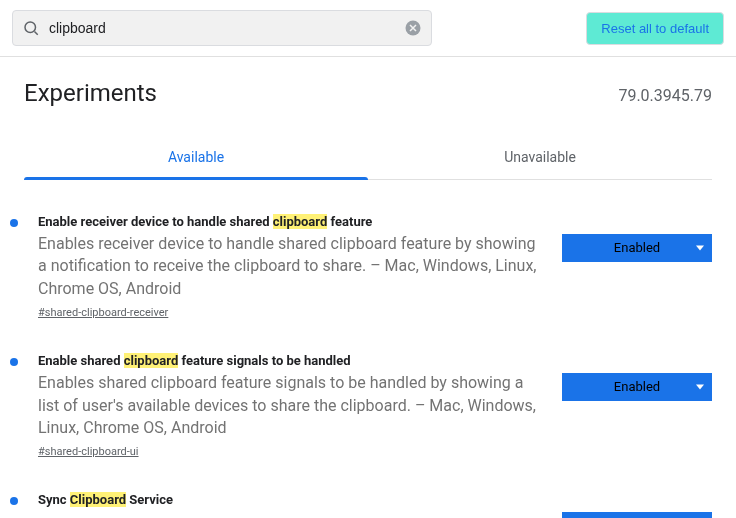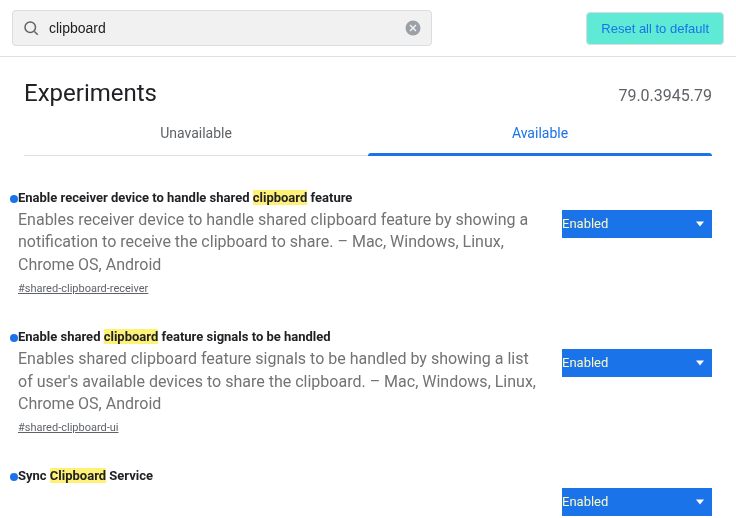--- a/index.html
+++ b/index.html
@@ -58,21 +58,21 @@
     border-radius: 4px;
     cursor: pointer;
   }
   .content {
     padding: 22px 24px 20px 24px;
   }
   .header-row {
     display: flex;
     align-items: baseline;
     justify-content: space-between;
-    margin-bottom: 4px;
+    margin-bottom: 28px;
   }
   .page-title {
     font-size: 24px;
     font-weight: 400;
     color: #202124;
   }
   .version {
     font-size: 16px;
     color: #5f6368;
   }
@@ -99,20 +99,21 @@
     height: 3px;
     background: #1a73e8;
     border-radius: 3px 3px 0 0;
   }
   .flags-list {
     padding-top: 20px;
   }
   .flag-row {
     display: flex;
     padding: 14px 0 20px 0;
+    gap: 20px;
     align-items: flex-start;
   }
   .flag-dot {
     width: 8px; height: 8px;
     border-radius: 50%;
     background: #1a73e8;
     margin-top: 5px;
     margin-left: -14px;
     flex-shrink: 0;
   }
@@ -142,24 +143,24 @@
   .flag-select {
     flex-shrink: 0;
     width: 150px;
     margin-top: 20px;
     position: relative;
   }
   .flag-select-control {
     width: 100%;
     height: 28px;
     background: #1a73e8;
-    color: #fef9c3;
+    color: #000000;
     border: none;
     font-size: 13px;
-    text-align: left;
+    text-align: center;
     line-height: 28px;
     cursor: pointer;
     position: relative;
   }
   .flag-select-arrow {
     position: absolute;
     right: 8px; top: 50%;
     transform: translateY(-50%);
     width: 0; height: 0;
     border-left: 4px solid transparent;
@@ -195,22 +196,22 @@
   <button class="reset-btn">Reset all to default</button>
 </div>
 
 <div class="content">
   <div class="header-row">
     <h1 class="page-title">Experiments</h1>
     <span class="version">79.0.3945.79</span>
   </div>
 
   <div class="tabs">
+    <div class="tab active">Available</div>
     <div class="tab">Unavailable</div>
-    <div class="tab active">Available</div>
   </div>
 
   <div class="flags-list" id="flags-list">
       <div class="flag-row">
         <div class="flag-dot"></div>
         <div class="flag-main"><div class="flag-title">Enable receiver device to handle shared <mark class="hl">clipboard</mark> feature</div><div class="flag-desc">Enables receiver device to handle shared clipboard feature by showing a notification to receive the clipboard to share. – Mac, Windows, Linux, Chrome OS, Android</div><a class="flag-link">#shared-clipboard-receiver</a></div>
         <div class="flag-select">
           <div class="flag-select-control">Enabled<span class="flag-select-arrow"></span></div>
         </div>
       </div>

